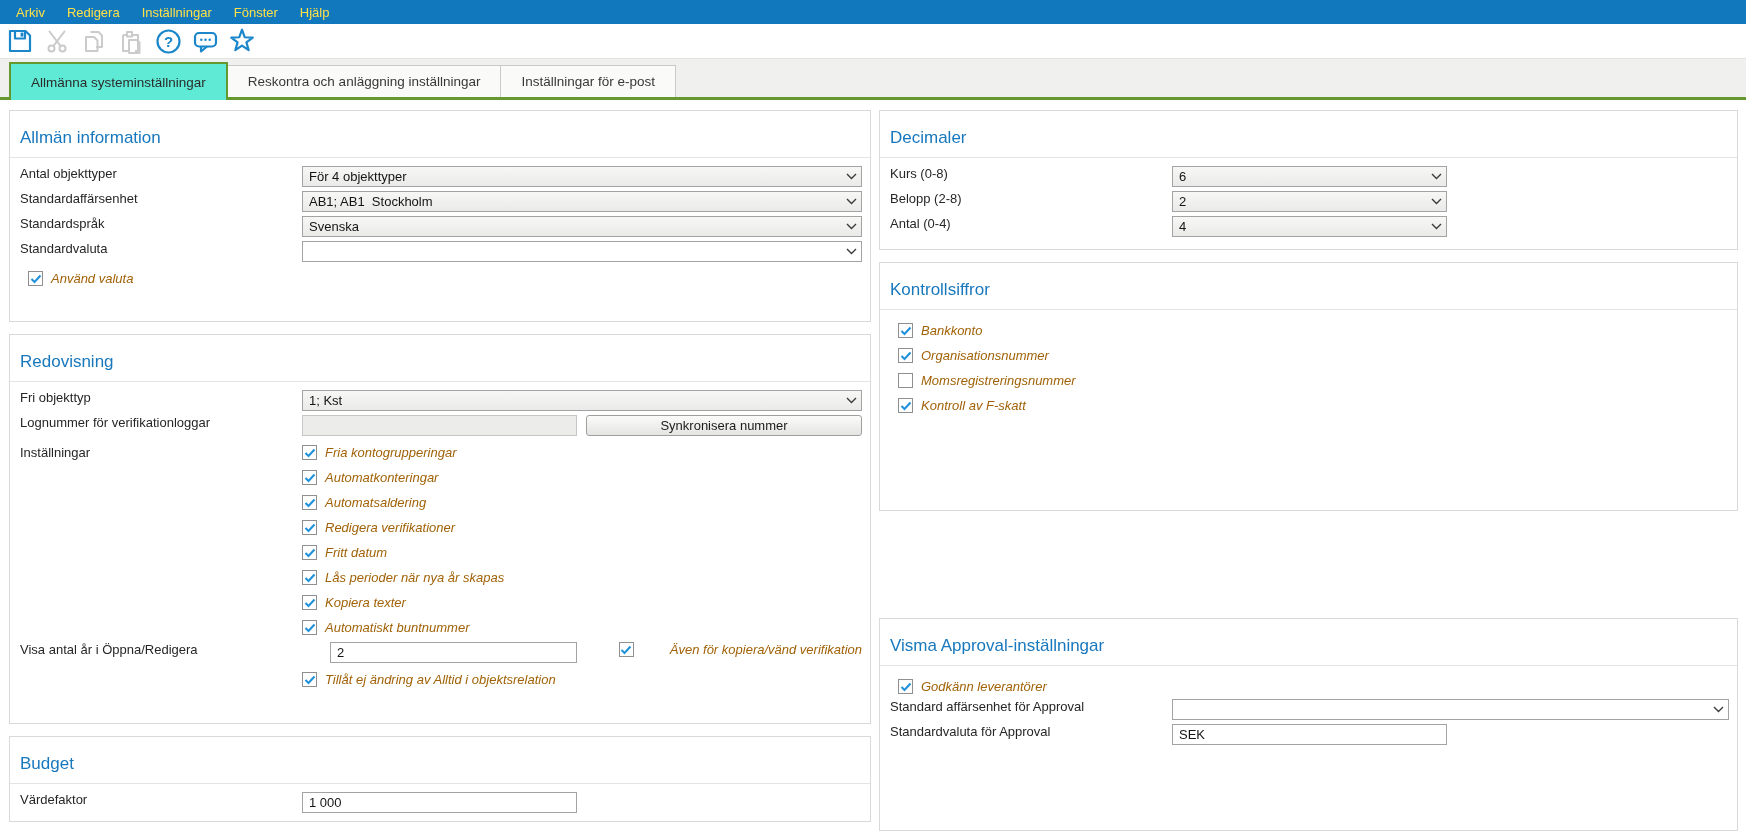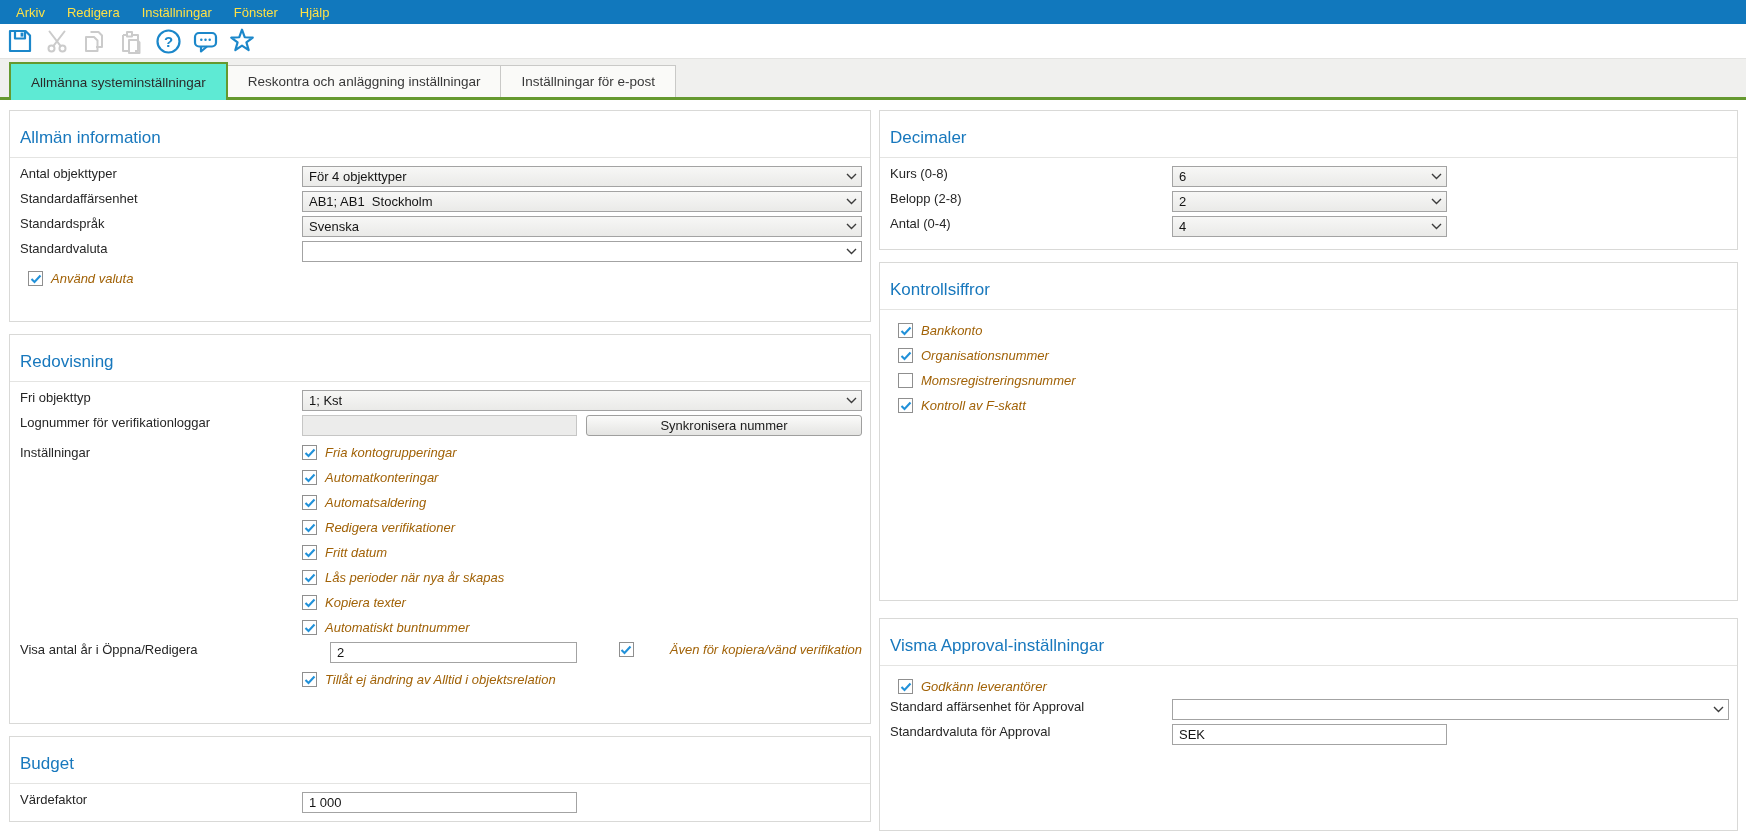--- a/index.html
+++ b/index.html
@@ -25,21 +25,21 @@
   .tab + .tab { margin-left:-1px; }
   .tab.active { position:relative; z-index:2; height:38px; margin-bottom:-3px; background:#5eead4;
                 border:2px solid #65992f; border-bottom:none; color:#2b2b2b; }
 
   
   .panel { position:absolute; background:#fff; border:1px solid #d9d9d7; box-sizing:border-box; }
   #p-allman      { left:9px;   top:110px; width:862px; height:212px; }
   #p-redovisning { left:9px;   top:334px; width:862px; height:390px; }
   #p-budget      { left:9px;   top:736px; width:862px; height:86px;  }
   #p-decimaler   { left:879px; top:110px; width:859px; height:140px; }
-  #p-kontroll    { left:879px; top:262px; width:859px; height:339px; }
+  #p-kontroll    { left:879px; top:262px; width:859px; height:249px; }
   #p-approval    { left:879px; top:618px; width:859px; height:213px; }
 
   .panel-header { height:47px; box-sizing:border-box; display:flex; align-items:center;
                   padding:8px 10px 0 10px; border-bottom:1px solid #e4e4e2; color:#1878bd; font-size:17px; }
   .panel-body { padding:8px 8px 0 10px; }
 
   .frow { display:flex; align-items:flex-start; height:21px; margin-bottom:4px; }
   .flabel { width:282px; flex:none; font-size:13px; color:#262626; }
 
   .dd { flex:1; height:21px; box-sizing:border-box; border:1px solid #a3a3a3; background:#fff;

